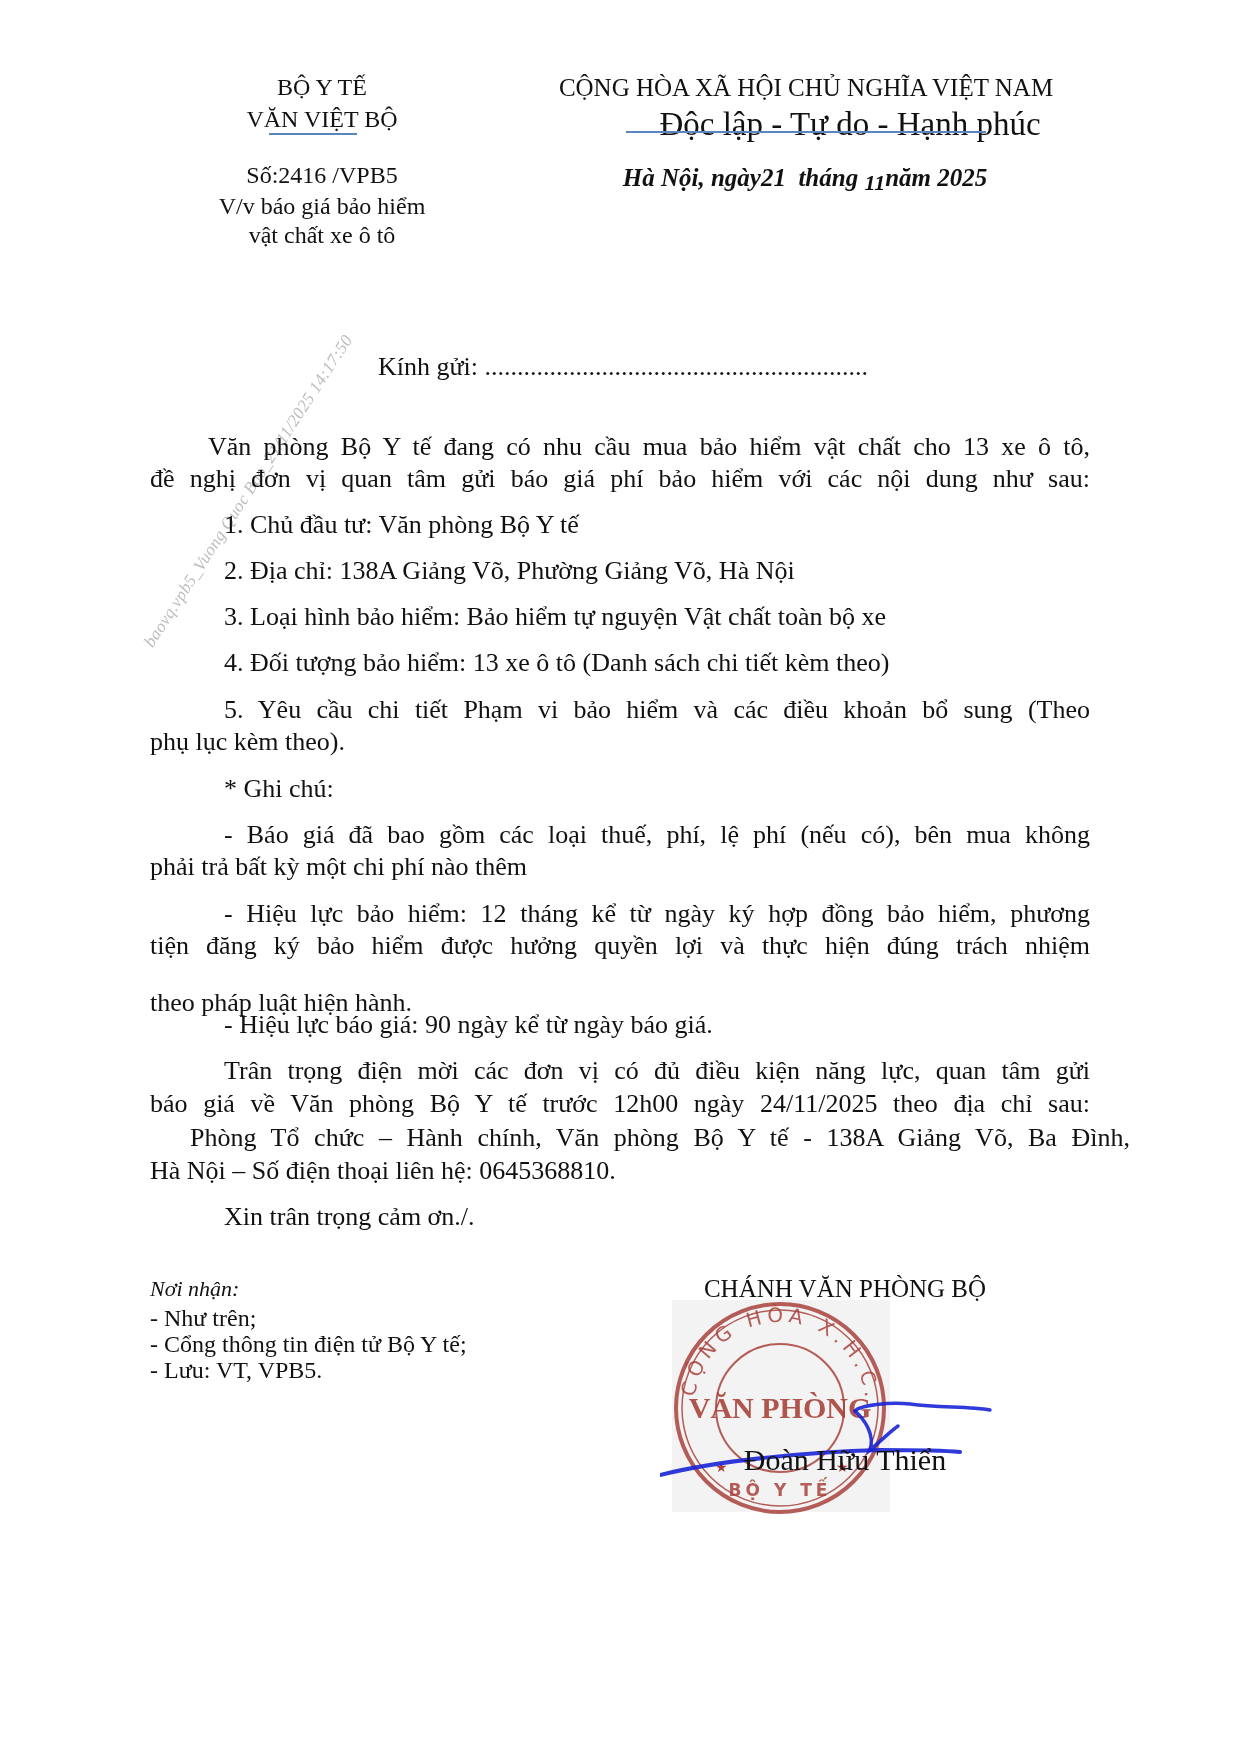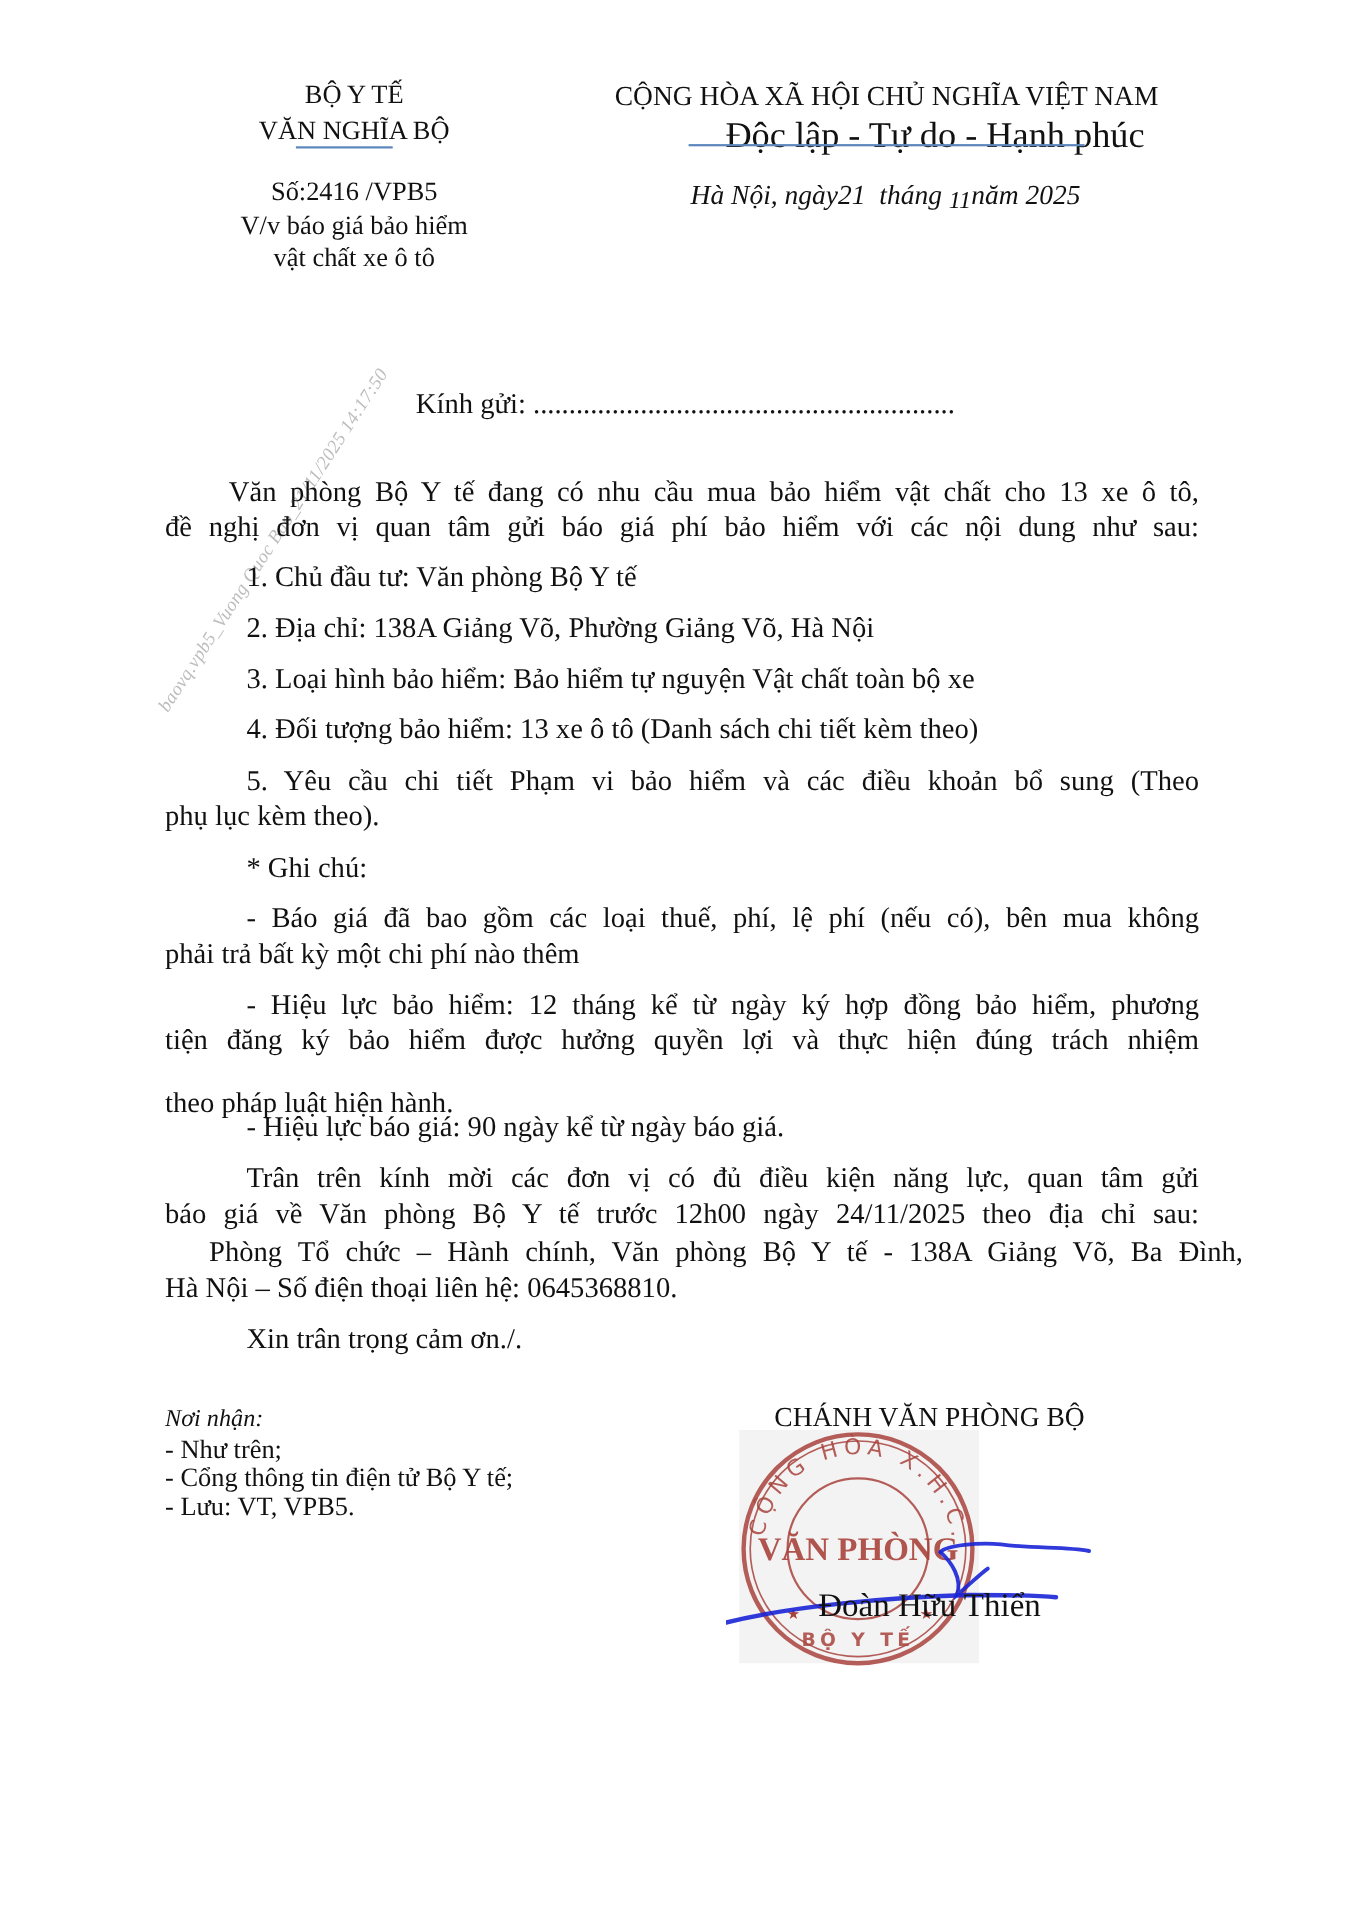--- a/index.html
+++ b/index.html
@@ -24,34 +24,34 @@
   .small { font-size: 24px; font-family: Liberation Serif, serif; }
   .stamp-bg { position: absolute; left: 672px; top: 1300px; width: 218px; height: 212px; background: #f3f3f3; }
 </style>
 </head>
 <body>
 
 <div class="watermark">baovq.vpb5_Vuong Quoc Bao_21/11/2025 14:17:50</div>
 
 <div>
   <div class="abs center hdr-l" style="left:322px; top:74px;">BỘ Y TẾ</div>
-  <div class="abs center hdr-l bold" style="left:322px; top:106px;">VĂN NGHĨA BỘ</div>
+  <div class="abs center hdr-l bold" style="left:322px; top:106px;">VĂN VIỆT BỘ</div>
   <div class="uline" style="left:269px; top:133px; width:88px;"></div>
   <div class="abs center hdr-l" style="left:322px; top:162px;">
     <span>Số:</span><span>2416 /VPB5</span>
   </div>
   <div class="abs center hdr-l" style="left:322px; top:193px;">V/v báo giá bảo hiểm</div>
   <div class="abs center hdr-l" style="left:322px; top:222px;">vật chất xe ô tô</div>
 </div>
 
 <div>
   <div class="abs center bold" style="left:806px; top:74px; font-size:25px;">CỘNG HÒA XÃ HỘI CHỦ NGHĨA VIỆT NAM</div>
   <div class="abs center bold" style="left:850px; top:106px; font-size:33px;">Độc lập - Tự do - Hạnh phúc</div>
   <div class="uline" style="left:626px; top:131px; width:360px;"></div>
-  <div class="abs center ital" style="left:805px; top:164px; font-size:25px;">
+  <div class="abs center ital" style="left:805px; top:164px; font-size:25px;font-weight:bold;">
     <span>Hà Nội, ngày</span><span>21</span>&nbsp; <span>tháng</span> <span style="font-size:22px; position:relative; top:4px;">11</span><span>năm 2025</span>
   </div>
 </div>
 
 <div class="abs" style="left:378px; top:352px; font-size:26px;">
   <span>Kính gửi:</span>
   <span>...........................................................</span>
 </div>
 
 <div>
@@ -70,21 +70,21 @@
 
   <div class="body-line justify indent" style="top:818px;">- Báo giá đã bao gồm các loại thuế, phí, lệ phí (nếu có), bên mua không</div>
   <div class="body-line" style="top:850px;">phải trả bất kỳ một chi phí nào thêm</div>
 
   <div class="body-line justify indent" style="top:897px;">- Hiệu lực bảo hiểm: 12 tháng kể từ ngày ký hợp đồng bảo hiểm, phương</div>
   <div class="body-line justify" style="top:929px;">tiện đăng ký bảo hiểm được hưởng quyền lợi và thực hiện đúng trách nhiệm</div>
   <div class="body-line" style="top:986px;">theo pháp luật hiện hành.</div>
 
   <div class="body-line indent" style="top:1008px;">- Hiệu lực báo giá: 90 ngày kể từ ngày báo giá.</div>
 
-  <div class="body-line justify indent" style="top:1054px;">Trân trên kính mời các đơn vị có đủ điều kiện năng lực, quan tâm gửi</div>
+  <div class="body-line justify indent" style="top:1054px;">Trân trọng điện mời các đơn vị có đủ điều kiện năng lực, quan tâm gửi</div>
   <div class="body-line justify" style="top:1087px;">báo giá về Văn phòng Bộ Y tế trước 12h00 ngày 24/11/2025 theo địa chỉ sau:</div>
   <div class="body-line justify" style="top:1121px;margin-left:40px;">Phòng Tổ chức – Hành chính, Văn phòng Bộ Y tế - 138A Giảng Võ, Ba Đình,</div>
   <div class="body-line" style="top:1154px;">Hà Nội – Số điện thoại liên hệ: 0645368810.</div>
 
   <div class="body-line indent" style="top:1200px;">Xin trân trọng cảm ơn./.</div>
 </div>
 
 <div>
   <div class="abs bold ital" style="left:150px; top:1276px; font-size:22px;">Nơi nhận:</div>
   <div class="abs small" style="left:150px; top:1305px;">- Như trên;</div>

